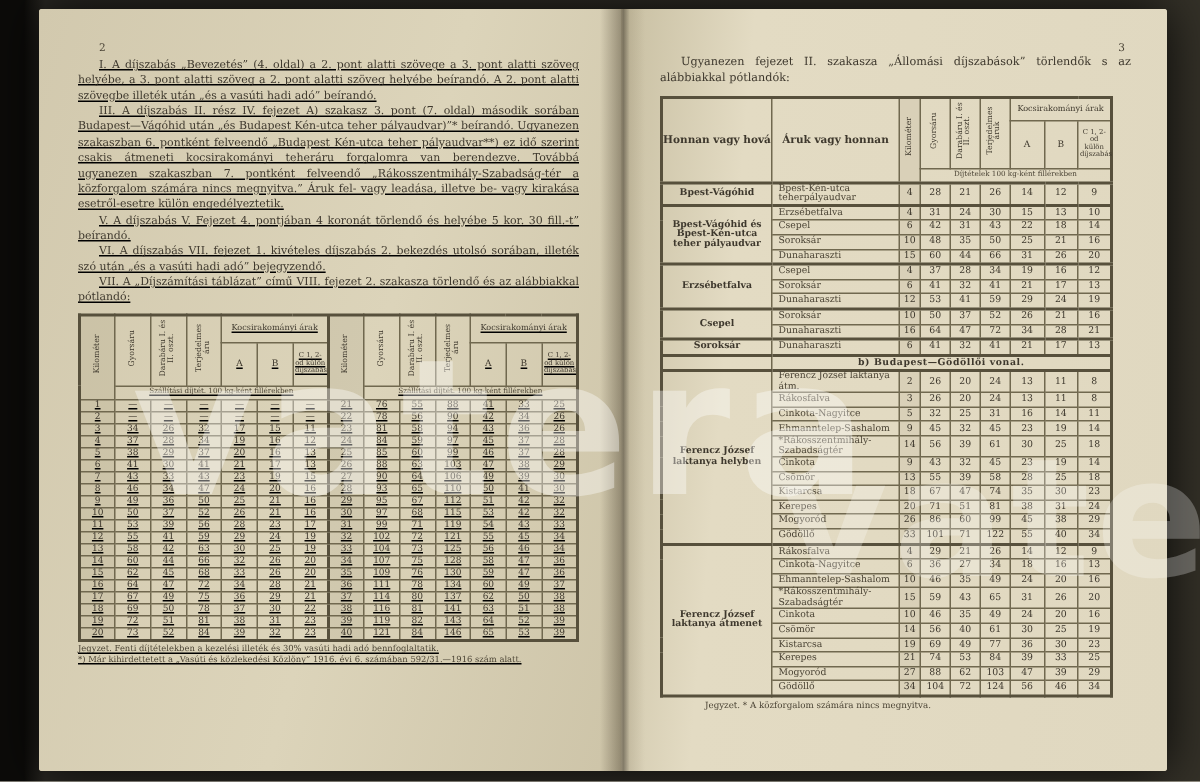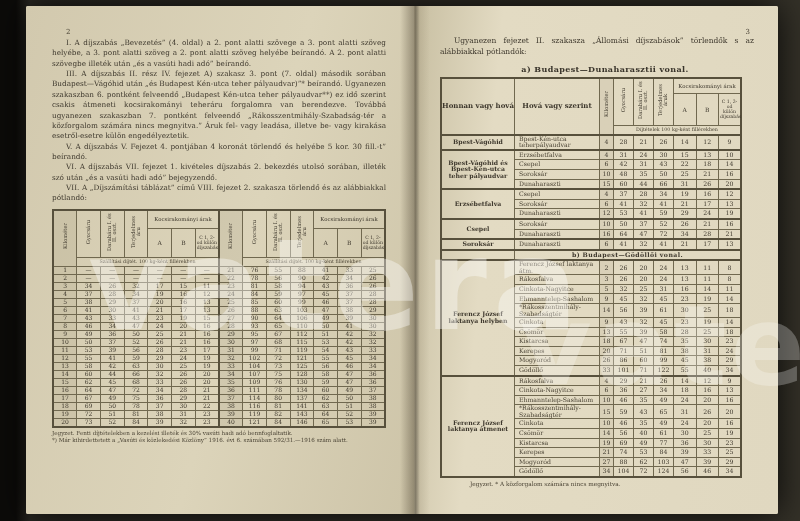--- a/index.html
+++ b/index.html
@@ -5,21 +5,21 @@
   html,body{margin:0;padding:0;}
   .scene{position:relative;width:800px;height:521px;background:linear-gradient(90deg,#0c0b09 0px,#0c0b09 16px,#2a2823 30px,#343128 100%);overflow:hidden;font-family:"DejaVu Serif", serif;}
   .paper{position:absolute;left:26px;top:6px;width:752px;height:508px;border-radius:2px;box-shadow:0 0 34px rgba(0,0,0,.85);background:#d9d1b7;}
   .page{position:absolute;top:0;height:100%;}
   .page-left{left:0;width:388px;background:linear-gradient(105deg,#d2c9ae 0%,#dcd4ba 55%,#cdc4a8 100%);border-radius:2px 0 0 2px;}
   .page-right{left:388px;width:364px;background:linear-gradient(95deg,#c8bfa2 0%,#e3dbc3 22%,#e0d8c0 100%);border-radius:0 2px 2px 0;}
   .fold{position:absolute;left:374px;top:0;width:30px;height:100%;z-index:2;background:linear-gradient(90deg,rgba(66,56,38,0) 0%,rgba(66,56,38,.40) 45%,rgba(40,33,22,.48) 52%,rgba(120,108,82,.18) 66%,rgba(66,56,38,0) 100%);}
   .pagenum{position:absolute;font-size:7px;color:#494235;}
   .pn-left{left:40px;top:22px;}
   .pn-right{right:28px;top:22px;}
-  .pl-content{position:absolute;left:26px;top:32px;width:334px;}
+  .pl-content{position:absolute;left:26px;top:32px;width:334px;text-decoration:underline;}
   .pr-content{position:absolute;left:26px;top:30px;width:330px;}
   p.para{margin:0;font-size:7.3px;line-height:1.42;color:#3e382d;text-align:justify;text-indent:14px;}
   p.intro{margin:0 16px 6px 0;font-size:7.5px;line-height:1.45;color:#3e382d;text-align:justify;text-indent:14px;}
   .tbl-title{text-align:center;font-weight:bold;font-size:8px;color:#38332a;margin:2px 0 3px 0;letter-spacing:.4px;}
   table{border-collapse:collapse;table-layout:fixed;color:#3e382d;}
   table.fare{width:334px;margin-top:5px;border:2px solid #57503c;}
   table.routes{width:302px;border:2px solid #57503c;padding-left:42px;}
   th,td{border:1px solid #70684f;padding:0;}
   th{font-weight:normal;}
   .rot{writing-mode:vertical-rl;transform:rotate(180deg);font-size:5.2px;line-height:1;display:inline-block;max-height:40px;padding:1px 0;}
@@ -422,27 +422,26 @@
         </div>
       </div>
     </div>
 
     <div class="fold"></div>
 
     <div class="page page-right">
       <div class="pagenum pn-right">3</div>
       <div class="pr-content">
         <p class="intro">Ugyanezen fejezet II. szakasza „Állomási díjszabások” törlendők s az alábbiakkal pótlandók:</p>
-        <div class="tbl-title">a) Budapest—Dunaharasztii vonal.</div>
 
         <table class="routes" id="right-table">
           <thead>
             <tr>
               <th rowspan="3" class="fromh" style="width:72px;">Honnan vagy hová</th>
-              <th rowspan="3" class="toh" style="width:84px;">Hová vagy szerint</th>
+              <th rowspan="3" class="toh" style="width:84px;">Áruk vagy honnan</th>
               <th rowspan="3" class="kmcell" style="width:13px;"><span class="rot">Kilométer</span></th>
               <th rowspan="2" style="width:19px;"><span class="rot">Gyorsáru</span></th>
               <th rowspan="2" style="width:19px;"><span class="rot">Darabáru I. és II. oszt.</span></th>
               <th rowspan="2" style="width:19px;"><span class="rot">Terjedelmes áruk</span></th>
               <th colspan="3" class="grph">Kocsirakományi árak</th>
             </tr>
             <tr>
               <th class="abc" style="width:19px;">A</th>
               <th class="abc" style="width:19px;">B</th>
               <th class="ch" style="width:30px;">C 1, 2-od külön díjszabás</th>

